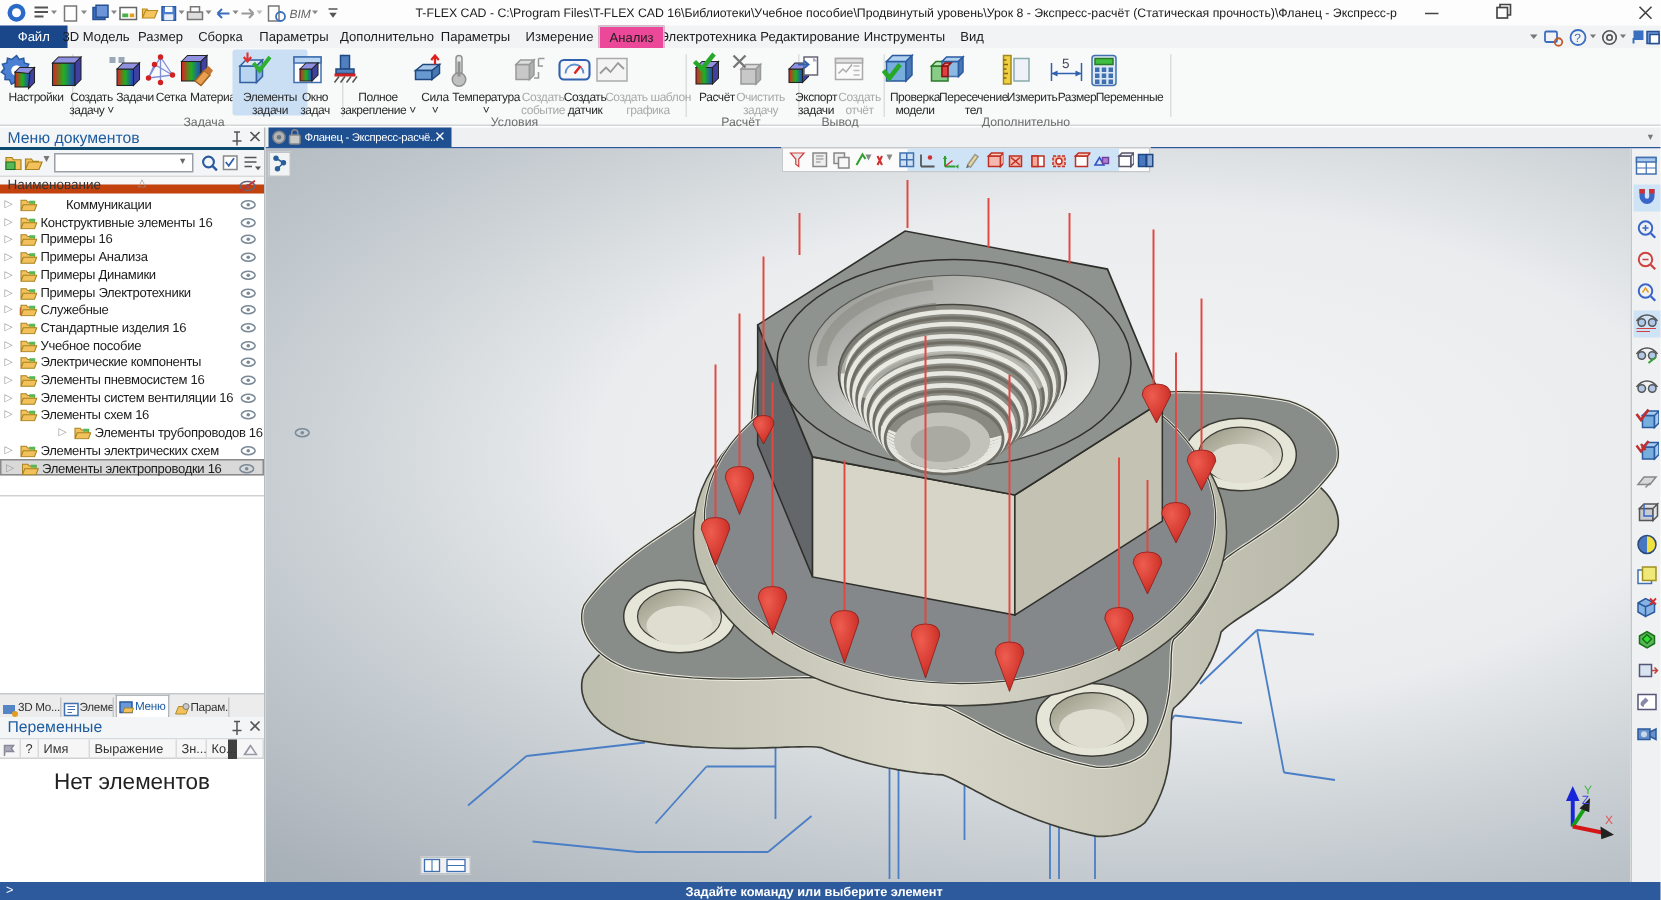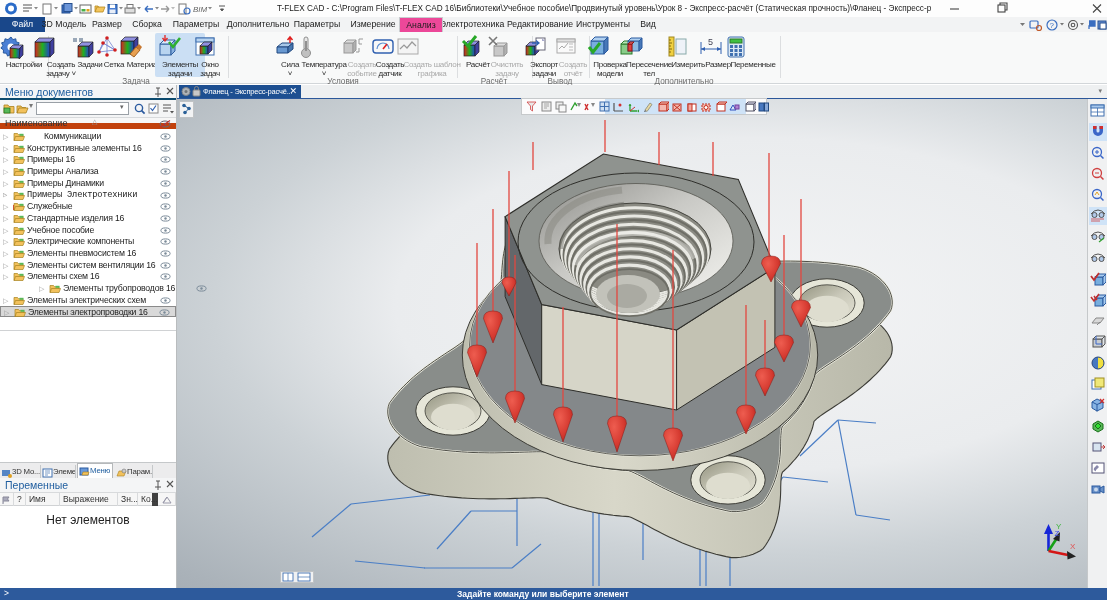--- a/index.html
+++ b/index.html
@@ -220,20 +220,30 @@
               <stop offset="0" stop-color="#e02020"></stop>
               <stop offset="0.5" stop-color="#20b020"></stop>
               <stop offset="1" stop-color="#2040d0"></stop>
             </linearGradient>
           </defs>
           <rect x="8" y="12" width="8" height="8" fill="url(#rb5)" stroke="#222" stroke-width="0.7"></rect>
           <path d="M8,12 l4,-4 h8 l-4,4 z" fill="#9090e0" stroke="#222" stroke-width="0.7"></path>
           <path d="M16,12 l4,-4 v8 l-4,4 z" fill="#4040a0" stroke="#222" stroke-width="0.7"></path>
         </svg>
       </span>Окно<br>задач</div>
+<div class="rbtn" style="left:217px;width:70px"><span class="ic">
+        <svg width="26" height="26" viewBox="0 0 26 26">
+          <rect x="10" y="3" width="6" height="9" fill="#5080c0" stroke="#204880"></rect>
+          <rect x="7" y="12" width="12" height="3" fill="#5080c0" stroke="#204880"></rect>
+          <path d="M6,16 h14" stroke="#d02020" stroke-width="2"></path>
+          <g stroke="#555" stroke-width="1">
+            <path d="M6,21 l3,-4 M10,21 l3,-4 M14,21 l3,-4 M18,21 l3,-4"></path>
+          </g>
+        </svg>
+      </span>Полное<br>закрепление ˅</div>
 <div class="rbtn" style="left:273px;width:34px"><span class="ic">
         <svg width="26" height="26" viewBox="0 0 26 26">
           <path d="M4,13 l5,-4 h11 l-5,4 z" fill="#a8c8e8" stroke="#204880"></path>
           <path d="M4,13 h11 v6 h-11 z" fill="#6898d0" stroke="#204880"></path>
           <path d="M15,13 l5,-4 v6 l-5,4z" fill="#4878b0" stroke="#204880"></path>
           <path d="M17,9 v-6 m-2.5,3 l2.5,-3 2.5,3" stroke="#e02020" stroke-width="1.5" fill="none"></path>
         </svg>
       </span>Сила<br>˅</div>
 <div class="rbtn" style="left:293px;width:62px"><span class="ic">
         <svg width="26" height="26" viewBox="0 0 26 26">
@@ -782,21 +792,21 @@
       <svg class="abs" style="left:13px;top:1px" width="12" height="9" viewBox="0 0 12 9">
         <path d="M1,8.5 l1.5,-4 h9 l-1.5,4z M1,8.5 V1.5 h3.5 l1,1.2 h4.5 v1.8" fill="#f2c15c" stroke="#a8821e" stroke-width="0.7"></path>
         <rect x="6.5" y="1.8" width="4" height="2" fill="#58b858"></rect>
       </svg>
       <span style="position:absolute;left:27px;top:0">Примеры Динамики</span>
       <svg class="eye" width="11" height="7" viewBox="0 0 11 7">
         <ellipse cx="5.5" cy="3.5" rx="4.6" ry="2.6" fill="none" stroke="#7a8a98"></ellipse>
         <circle cx="5.5" cy="3.5" r="1.2" fill="#7a8a98"></circle>
       </svg>
     </div>
-<div class="trow" style="top:105px;font-family:Liberation Mono, monospace;">
+<div class="trow" style="top:105px;">
       <span style="position:absolute;left:3px;top:0;color:#999;font-size:7px">▷</span>
       <svg class="abs" style="left:13px;top:1px" width="12" height="9" viewBox="0 0 12 9">
         <path d="M1,8.5 l1.5,-4 h9 l-1.5,4z M1,8.5 V1.5 h3.5 l1,1.2 h4.5 v1.8" fill="#f2c15c" stroke="#a8821e" stroke-width="0.7"></path>
         <rect x="6.5" y="1.8" width="4" height="2" fill="#58b858"></rect>
       </svg>
       <span style="position:absolute;left:27px;top:0">Примеры Электротехники</span>
       <svg class="eye" width="11" height="7" viewBox="0 0 11 7">
         <ellipse cx="5.5" cy="3.5" rx="4.6" ry="2.6" fill="none" stroke="#7a8a98"></ellipse>
         <circle cx="5.5" cy="3.5" r="1.2" fill="#7a8a98"></circle>
       </svg>
@@ -957,17 +967,17 @@
 <div class="abs" style="left:138px;top:0;width:20px;height:13px;border-right:6px solid #404040;padding-left:3px;line-height:13px">Ко...</div>
 <div class="abs" style="left:158px;top:0;width:18px;height:13px;border-right:1px solid #d8dadc;padding-left:3px;line-height:13px"></div>
 <svg class="abs" style="left:2px;top:3px" width="9" height="8" viewBox="0 0 9 8">
         <path d="M1,8 V1 h6 l-1.5,2 L7,5 H2" fill="#aab" stroke="#889"></path>
       </svg>
 <svg class="abs" style="left:162px;top:3px" width="10" height="8" viewBox="0 0 10 8">
         <path d="M5,1 L9,7 H1 Z" fill="none" stroke="#99a"></path>
         <path d="M5,1 L1,7" stroke="#99a"></path>
       </svg>
 </div>
-<div class="abs" style="left:0;top:428px;width:176px;text-align:center;font-size:12px;color:#222">Нет элементов</div>
+<div class="abs" style="left:0;top:428px;width:176px;text-align:center;font-size:15px;color:#222">Нет элементов</div>
 </div>
 <div class="abs" id="statusbar">
     <span style="position:absolute;left:4px;top:0">&gt;</span>
     <div style="position:absolute;left:457px;top:1px;font-size:8.5px;font-weight:bold">Задайте команду или выберите элемент</div>
   </div>
 </body></html>

